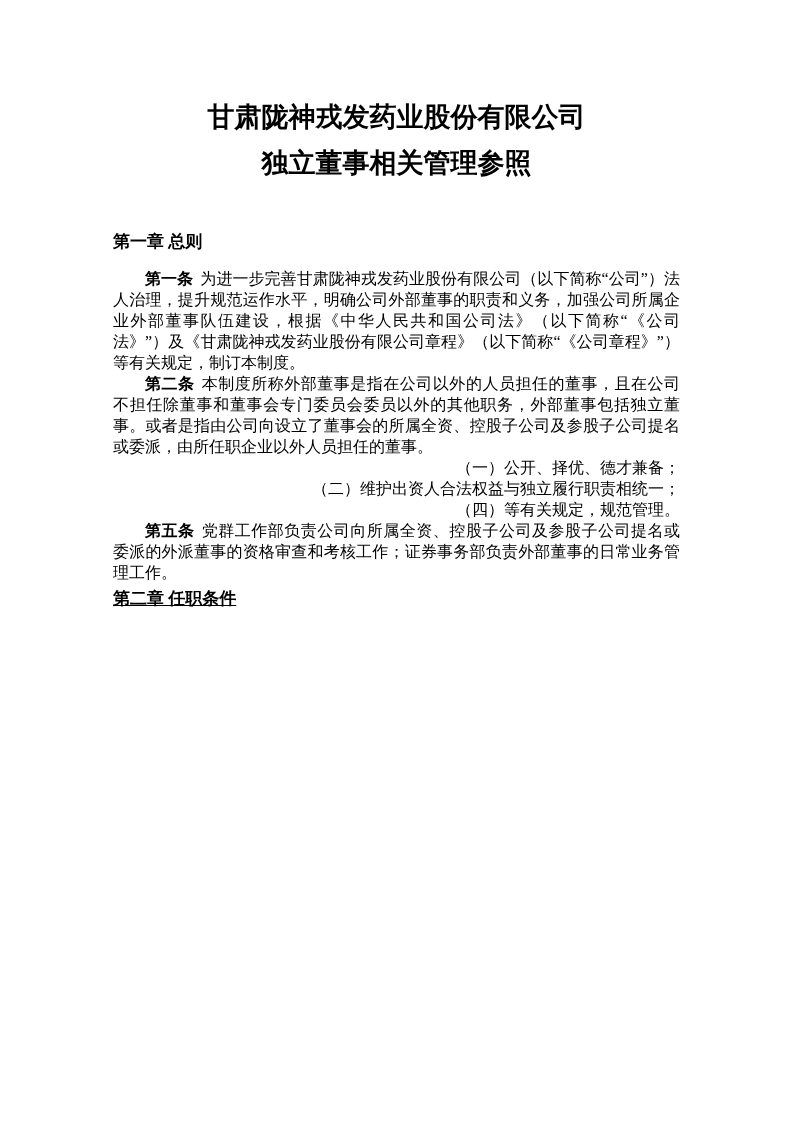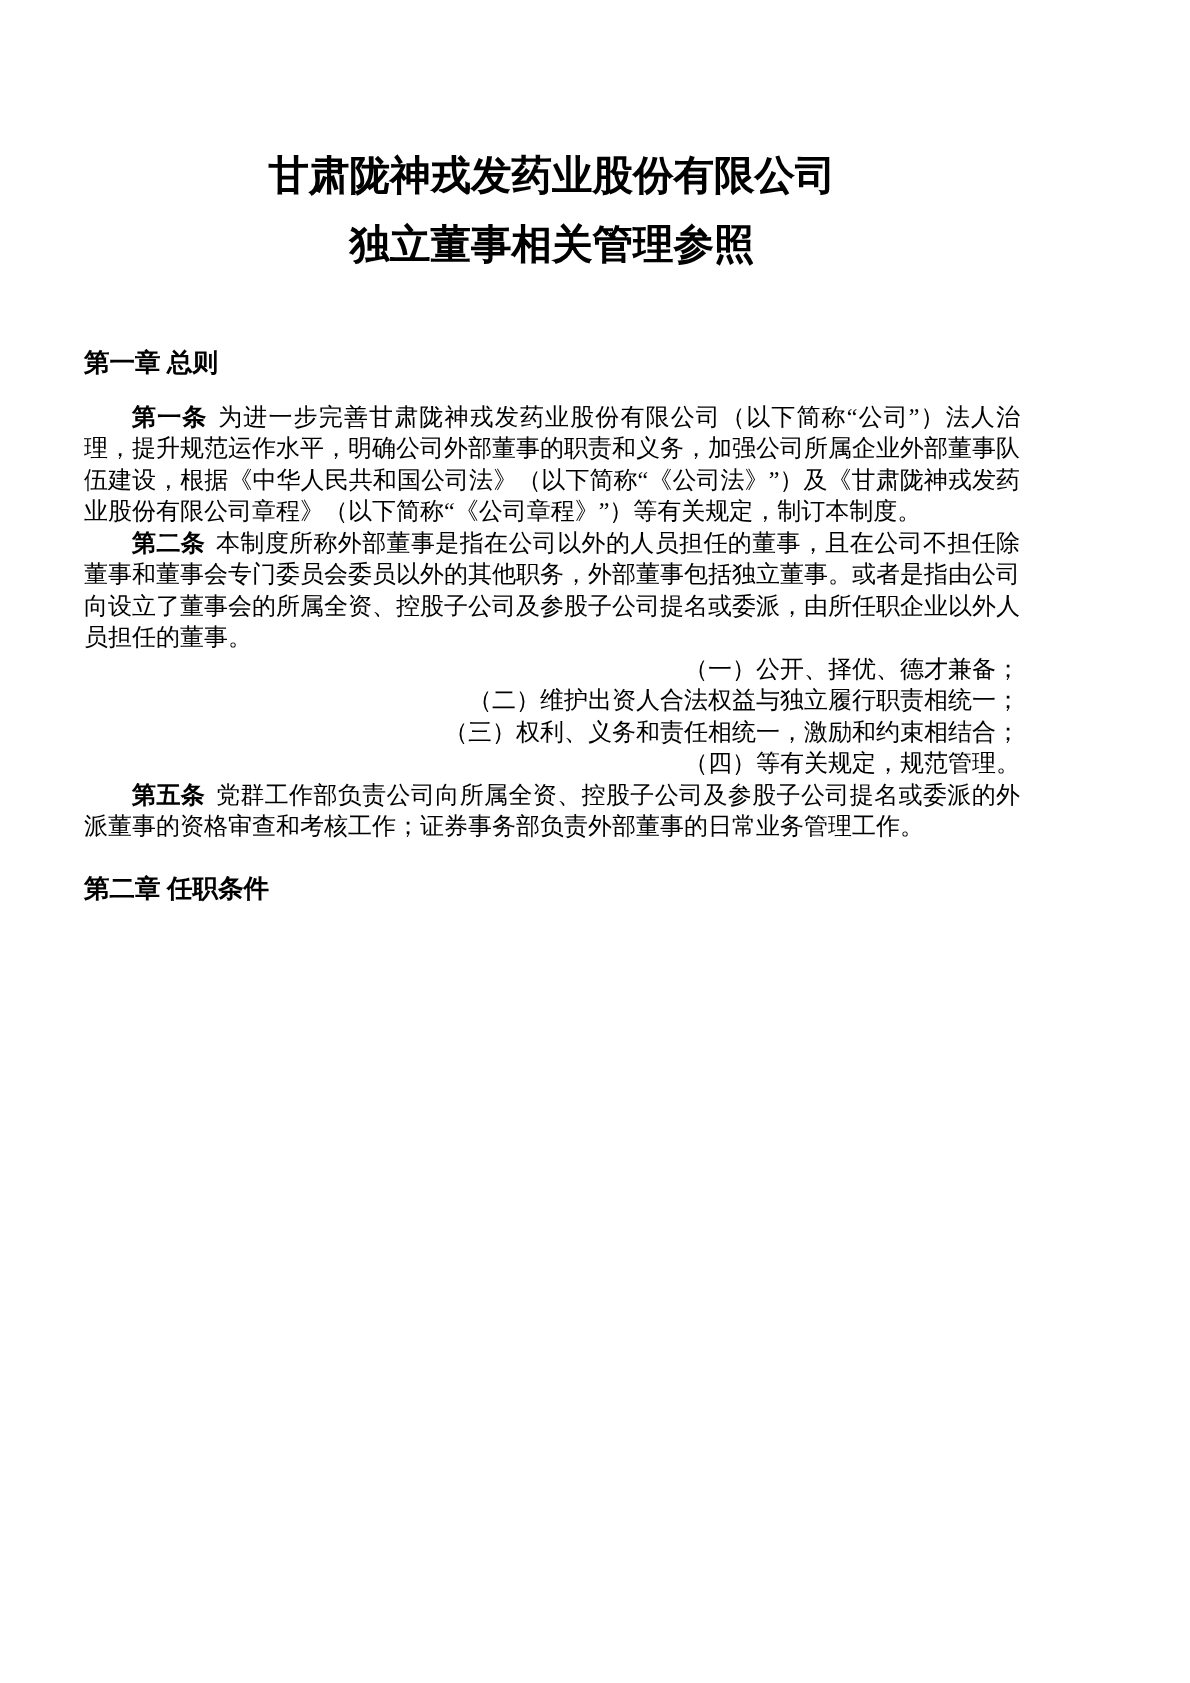--- a/index.html
+++ b/index.html
@@ -6,21 +6,21 @@
     margin: 0;
     padding: 0;
     background: #ffffff;
   }
   .page {
     position: relative;
     width: 793px;
     height: 1122px;
     background: #ffffff;
     box-sizing: border-box;
-    padding: 94px 113px 0 56px;
+    padding: 94px 113px 0 113px;
     font-family: "Liberation Serif", "DejaVu Serif", serif;
     color: #000000;
     overflow: hidden;
   }
   .doc-title {
     margin: 0;
     text-align: center;
     font-size: 27px;
     font-weight: bold;
     line-height: 46px;
@@ -33,21 +33,21 @@
     text-align: left;
     font-size: 17px;
     font-weight: bold;
     line-height: 31px;
   }
   .chapter-heading.chapter1 {
     margin-top: 40px;
     margin-bottom: 11px;
   }
   .chapter-heading.chapter2 {
-    margin-top: 15px;
+    text-decoration: underline;
   }
   .article, .list-item {
     margin: 0;
     font-size: 16px;
     line-height: 21px;
     text-align: justify;
     text-indent: 2em;
     word-break: break-all;
   }
   .article-label {
@@ -75,21 +75,20 @@
   </p>
 
   <p class="article">
     <span class="article-label">第二条</span><span>本制度所称外部董事是指在公司以外的人员担任的董事，且在公司不担任除董事和董事会专门委员会委员以外的其他职务，外部董事包括独立董事。或者是指由公司向设立了董事会的所属全资、控股子公司及参股子公司提名或委派，由所任职企业以外人员担任的董事。</span>
   </p>
 
 
 
   <p class="list-item">（一）公开、择优、德才兼备；</p>
   <p class="list-item">（二）维护出资人合法权益与独立履行职责相统一；</p>
-  <p class="list-item">（三）权利、义务和责任相统一，激励和约束相结合；</p>
   <p class="list-item">（四）等有关规定，规范管理。</p>
 
   <p class="article">
     <span class="article-label">第五条</span><span>党群工作部负责公司向所属全资、控股子公司及参股子公司提名或委派的外派董事的资格审查和考核工作；证券事务部负责外部董事的日常业务管理工作。</span>
   </p>
 
   <h2 class="chapter-heading chapter2">第二章 任职条件</h2>
 
 </div>
 

